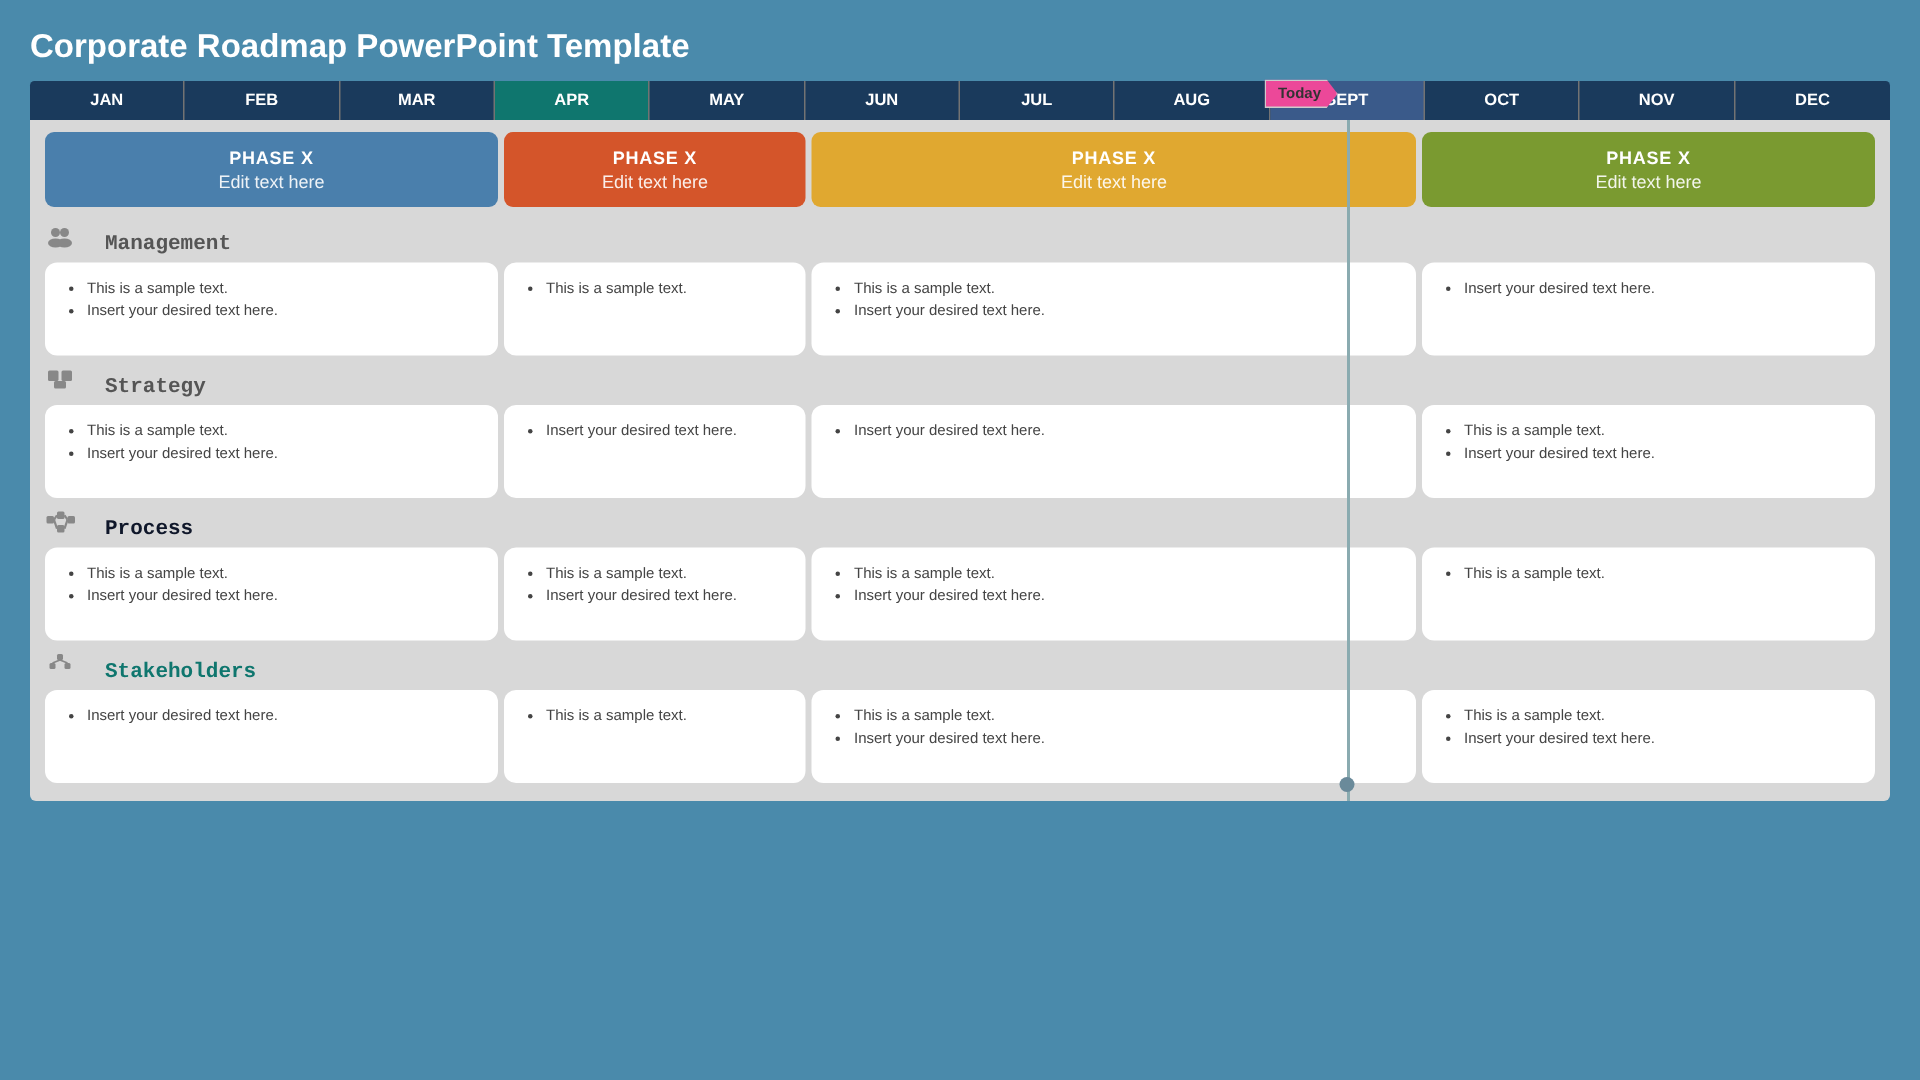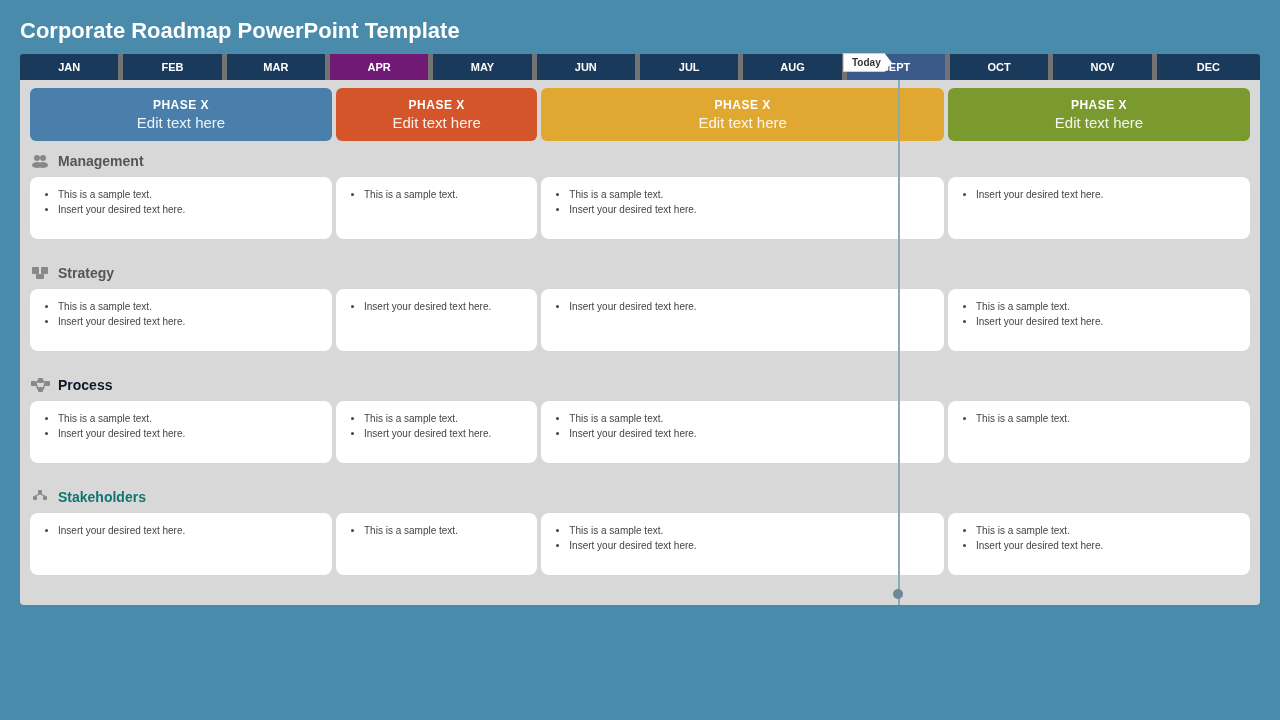--- a/index.html
+++ b/index.html
@@ -34,25 +34,25 @@
       border-radius: 3px 3px 0 0;
       overflow: hidden;
       margin-bottom: 0;
     }
     .month-cell {
       color: white;
       font-size: 11px;
       font-weight: bold;
       text-align: center;
       padding: 7px 4px;
-      border-right: 5px solid #737373;
+      border-right: 1px solid #737373;
     }
     .month-cell:last-child { border-right: none; }
     .month-cell.highlight {
-      background: #701a75;
+      background: #0f766e;
     }
     .month-cell.today-month {
       background: #3a5a8a;
       position: relative;
     }
 
     
     .content-area {
       background: #d8d8d8;
       border-radius: 0 0 4px 4px;
@@ -73,49 +73,50 @@
       padding: 10px 14px;
       text-align: center;
       color: white;
     }
     .phase-block .phase-title {
       font-size: 12px;
       font-weight: bold;
       letter-spacing: 0.5px;
     }
     .phase-block .phase-sub {
-      font-size: 15px;
+      font-size: 12px;
       opacity: 0.9;
       margin-top: 2px;
     }
     .phase-blue { background: #4a7fac; }
     .phase-orange { background: #d4552a; }
     .phase-yellow { background: #e0a830; }
     .phase-green { background: #7a9a30; }
 
     
     .section-label-row {
       display: flex;
-      align-items: flex-start;
-      gap: 8px;
+      align-items: flex-end;
+      gap: 20px;
       padding: 4px 0 4px 0;
       color: #555;
       font-size: 14px;
       font-weight: 600;
+      font-family: Liberation Mono, monospace;
     }
     .section-icon {
       font-size: 16px;
       color: #888;
     }
 
     .cards-row {
       display: grid;
       grid-template-columns: 3fr 2fr 4fr 3fr;
       gap: 4px;
-      margin-bottom: 22px;
+      margin-bottom: 4px;
     }
 
     .card {
       background: white;
       border-radius: 8px;
       padding: 10px 12px;
       min-height: 62px;
     }
     .card ul {
       list-style: disc;
@@ -127,21 +128,21 @@
       line-height: 1.5;
     }
   </style>
 </head>
 <body>
 
 <div class="slide">
   <div class="slide-title">Corporate Roadmap PowerPoint Template</div>
 
   <div style="position:absolute; top:52px; left:843px; z-index:20;">
-    <div style="background:#ffffff; color:#333; font-size:10px; font-weight:bold; padding:3px 10px 3px 8px; clip-path:polygon(0 0, 85% 0, 100% 50%, 85% 100%, 0 100%); display:inline-block; border:1px solid #ccc;">Today</div>
+    <div style="background:#ec4899; color:#333; font-size:10px; font-weight:bold; padding:3px 10px 3px 8px; clip-path:polygon(0 0, 85% 0, 100% 50%, 85% 100%, 0 100%); display:inline-block; border:1px solid #ccc;">Today</div>
   </div>
 
   <div class="month-header" style="margin-top:0;">
     <div class="month-cell">JAN</div>
     <div class="month-cell">FEB</div>
     <div class="month-cell">MAR</div>
     <div class="month-cell highlight">APR</div>
     <div class="month-cell">MAY</div>
     <div class="month-cell">JUN</div>
     <div class="month-cell">JUL</div>

